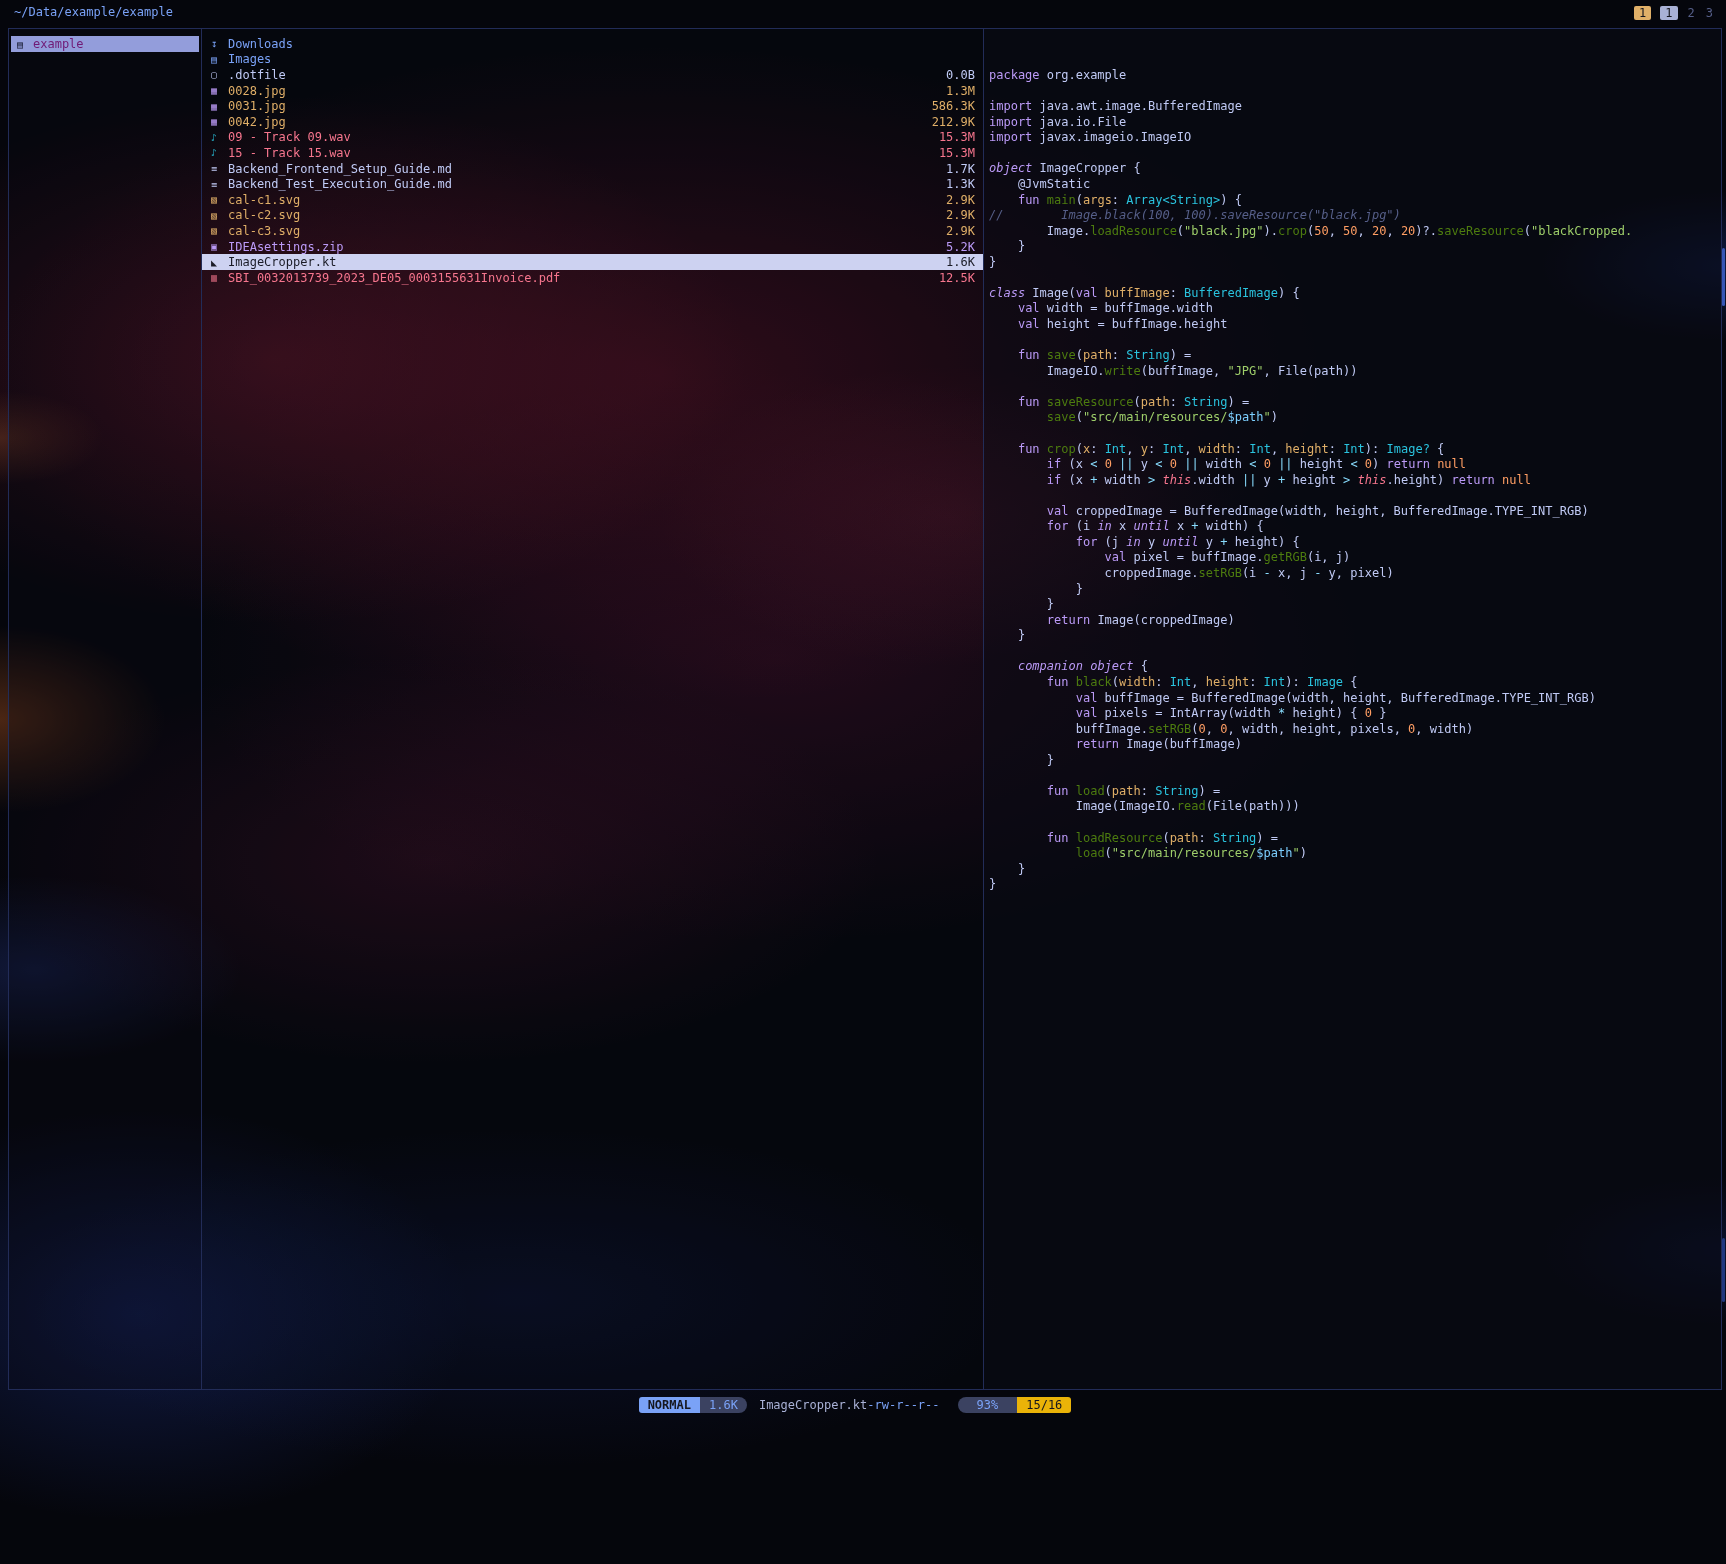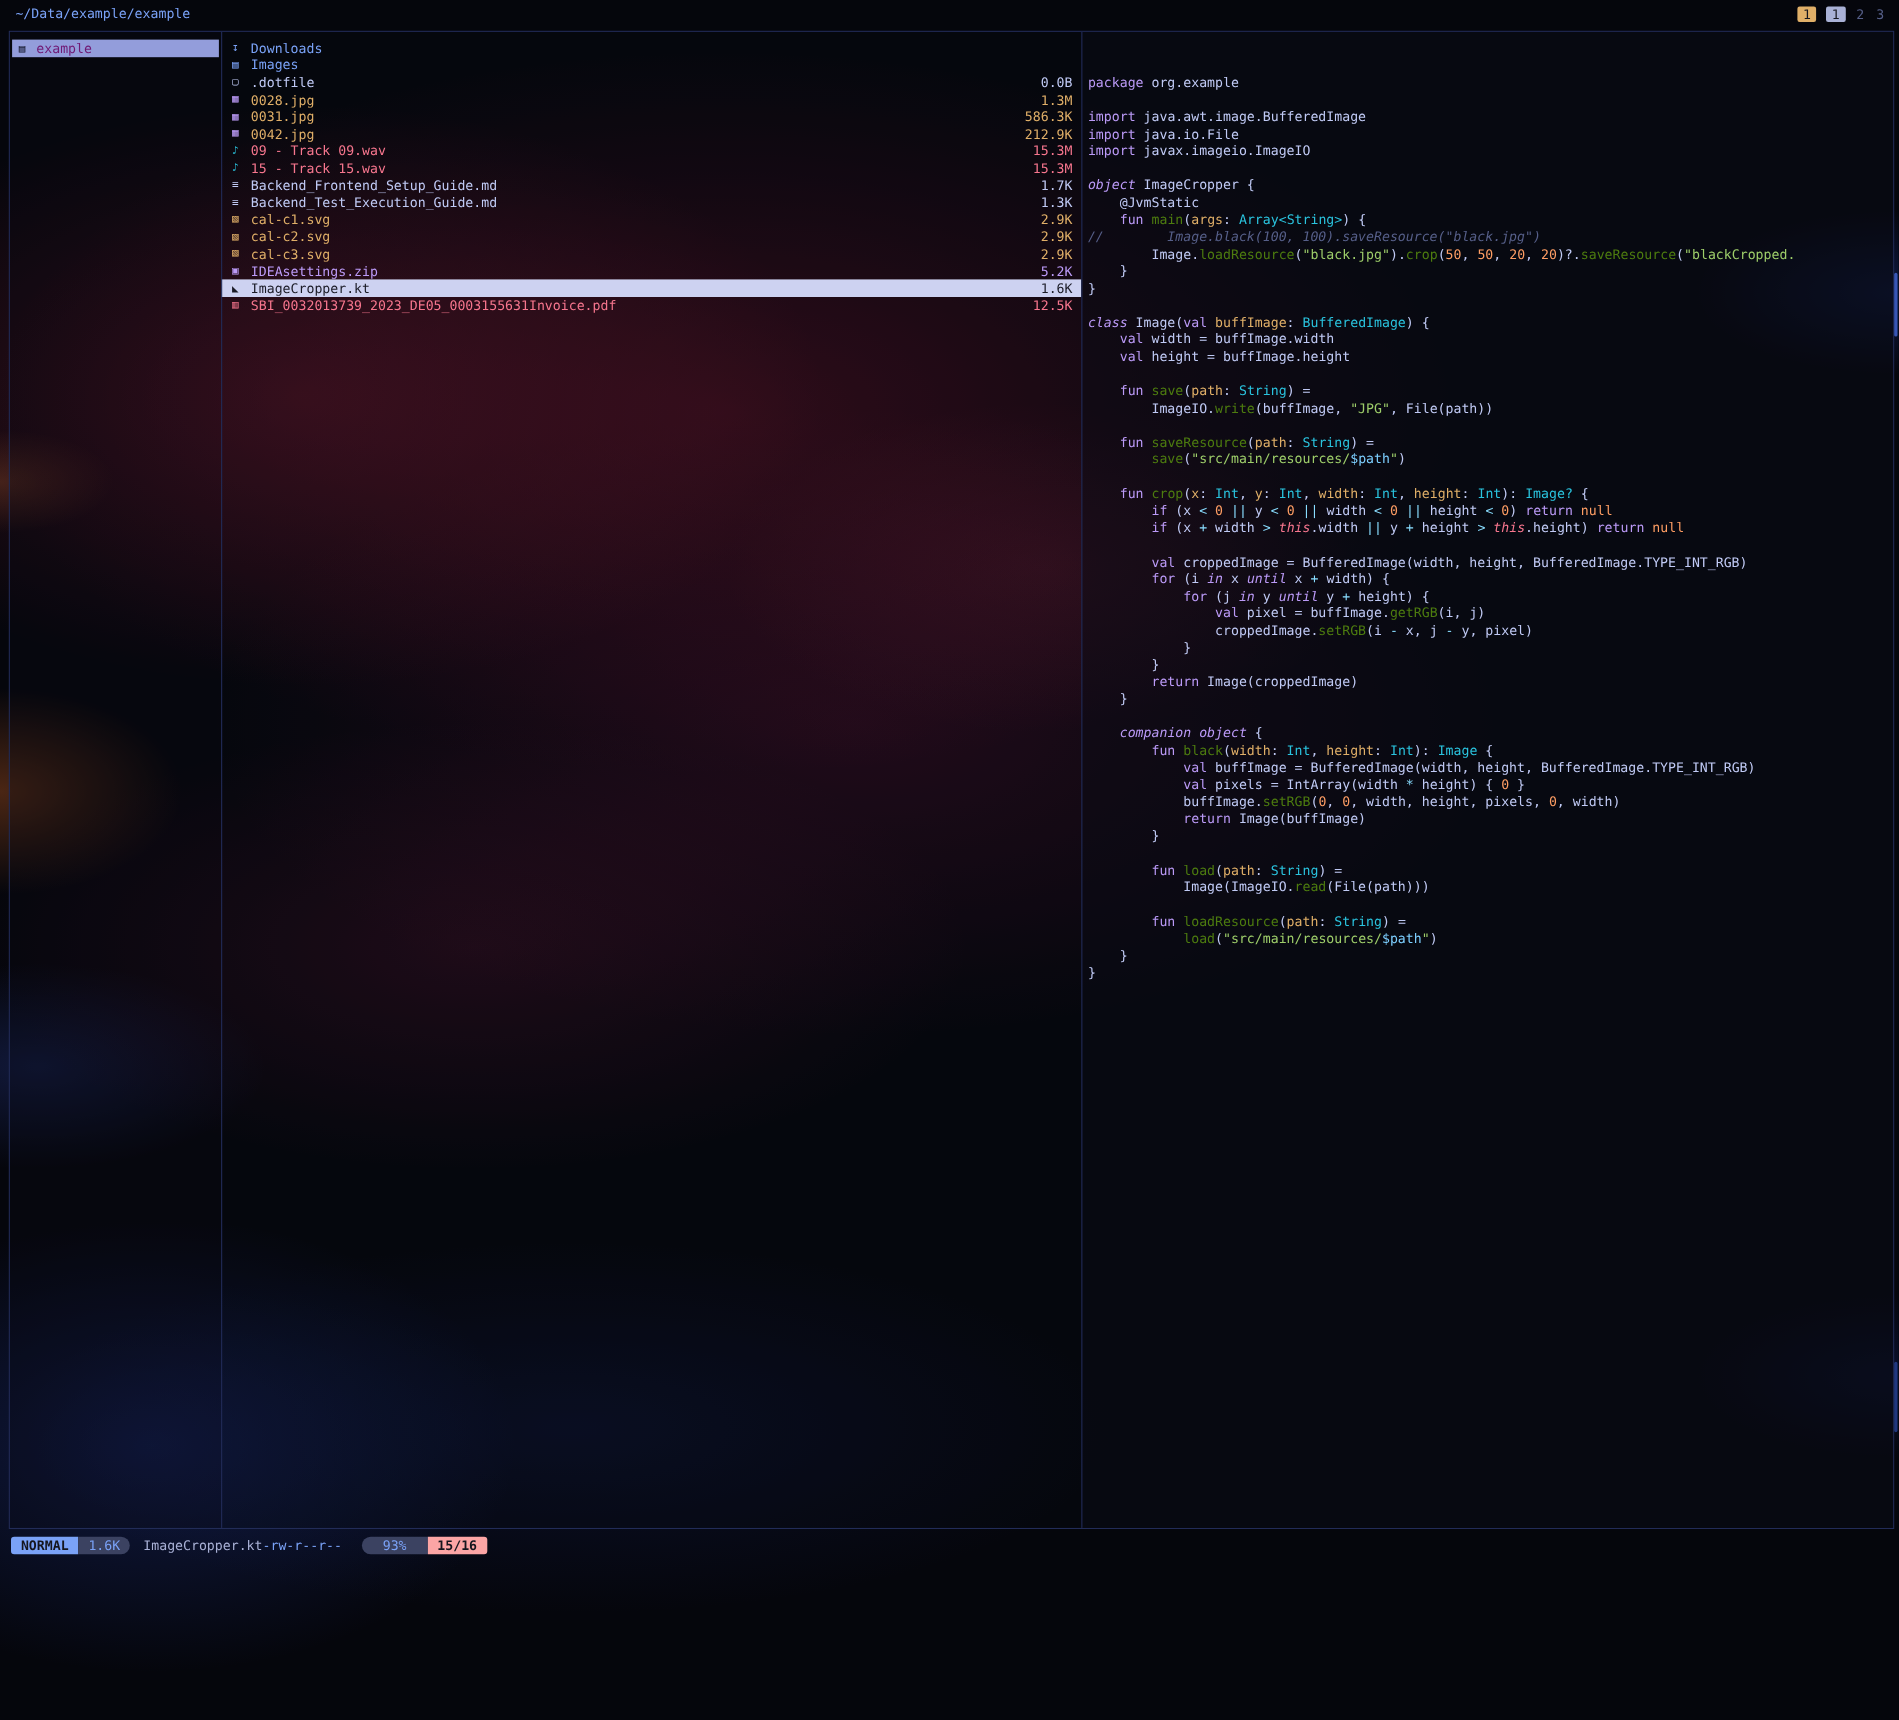--- a/index.html
+++ b/index.html
@@ -54,28 +54,28 @@
   .code{padding:7px 0 0 6px;line-height:15.57px;white-space:pre;overflow:hidden;height:100%;box-sizing:border-box;margin-top:32px;}
   .cline{height:15.57px;}
   .tk-p{color:#c0caf5;} .tk-k{color:#bb9af7;} .tk-ki{color:#bb9af7;font-style:italic;}
   .tk-f{color:#4d7c0f;} .tk-t{color:#2ac3de;} .tk-a{color:#e0af68;}
   .tk-s{color:#9ece6a;} .tk-tm{color:#7dcfff;} .tk-n{color:#ff9e64;}
   .tk-c{color:#565f89;font-style:italic;} .tk-o{color:#89ddff;} .tk-th{color:#f7768e;font-style:italic;}
 
   .thumb-a{position:absolute;right:1px;top:248px;width:3px;height:58px;background:#3756b5;border-radius:2px;}
   .thumb-b{position:absolute;right:1px;top:1238px;width:3px;height:64px;background:#24408f;border-radius:2px;opacity:.85;}
 
-  .statusbar{position:absolute;left:10px;right:26px;top:1396px;height:17px;display:flex;justify-content:flex-start;align-items:center;}
+  .statusbar{position:absolute;left:10px;right:26px;top:1396px;height:17px;display:flex;justify-content:center;align-items:center;}
   .sb-left,.sb-right{display:flex;align-items:center;}
   .sb-mode{background:#7aa2f7;color:#15161e;font-weight:bold;padding:1px 9px;border-radius:3px 0 0 3px;}
   .sb-size{background:#3b4261;color:#7aa2f7;padding:1px 9px;border-radius:0 9px 9px 0;}
   .sb-name{color:#a9b1d6;margin-left:12px;}
   .sb-perms{color:#7aa2f7;margin-right:18px;}
   .sb-pct{background:#3b4261;color:#7aa2f7;padding:1px 19px;border-radius:9px 0 0 9px;}
-  .sb-pos{background:#fca5a5;color:#15161e;font-weight:bold;padding:1px 9px;border-radius:0 3px 3px 0;}
+  .sb-pos{background:#eab308;color:#15161e;font-weight:normal;padding:1px 9px;border-radius:0 3px 3px 0;}
 </style>
 </head>
 <body>
 
 <div class="screen">
 
   <div class="pathbar">~/Data/example/example</div>
   <div class="tabs">
       <span class="tab-count">1</span>
       <span class="tab-active">1</span>

